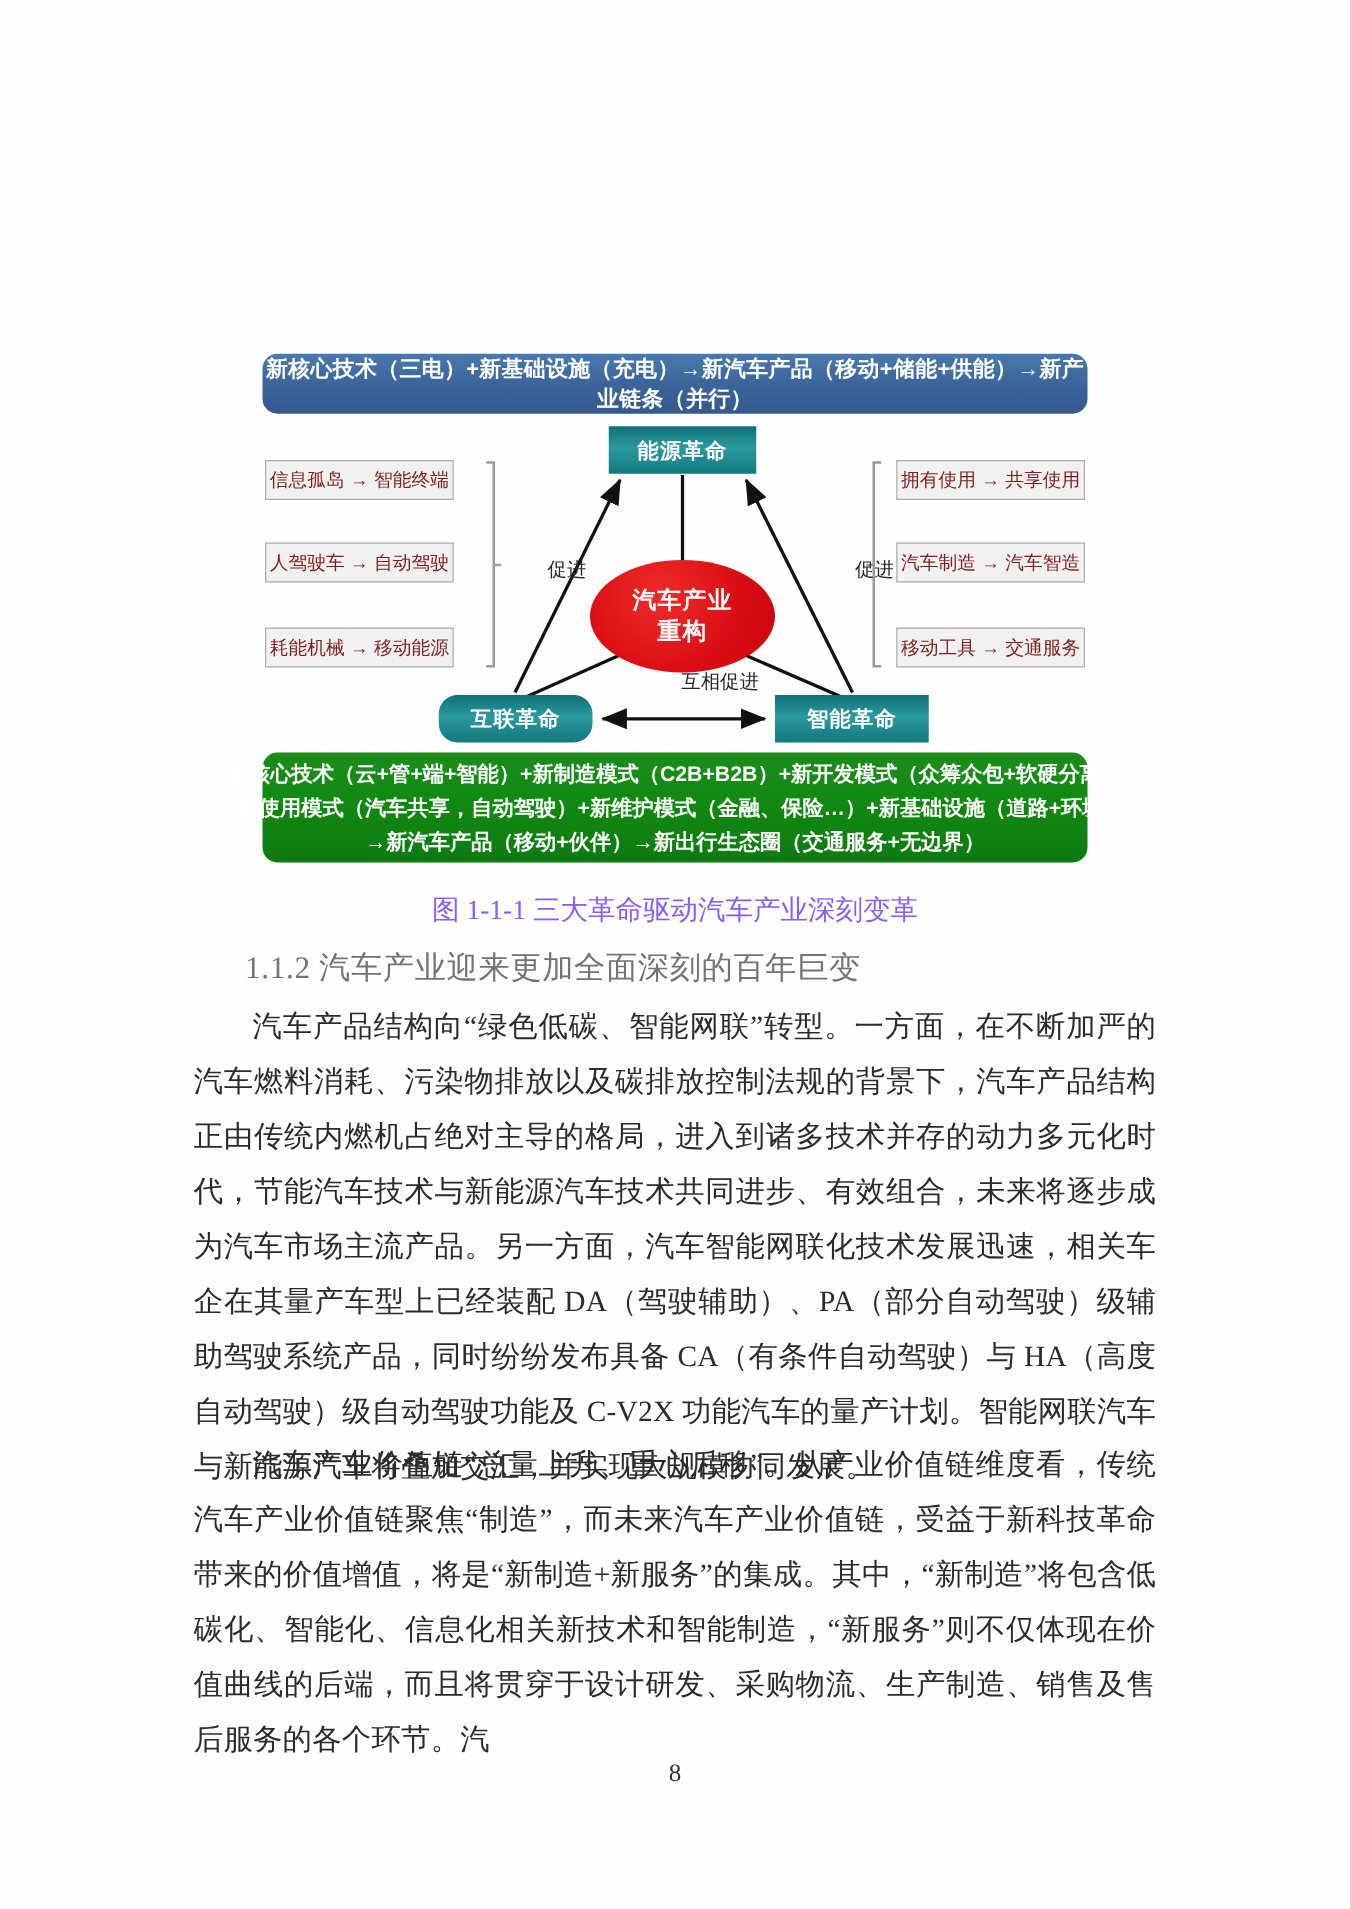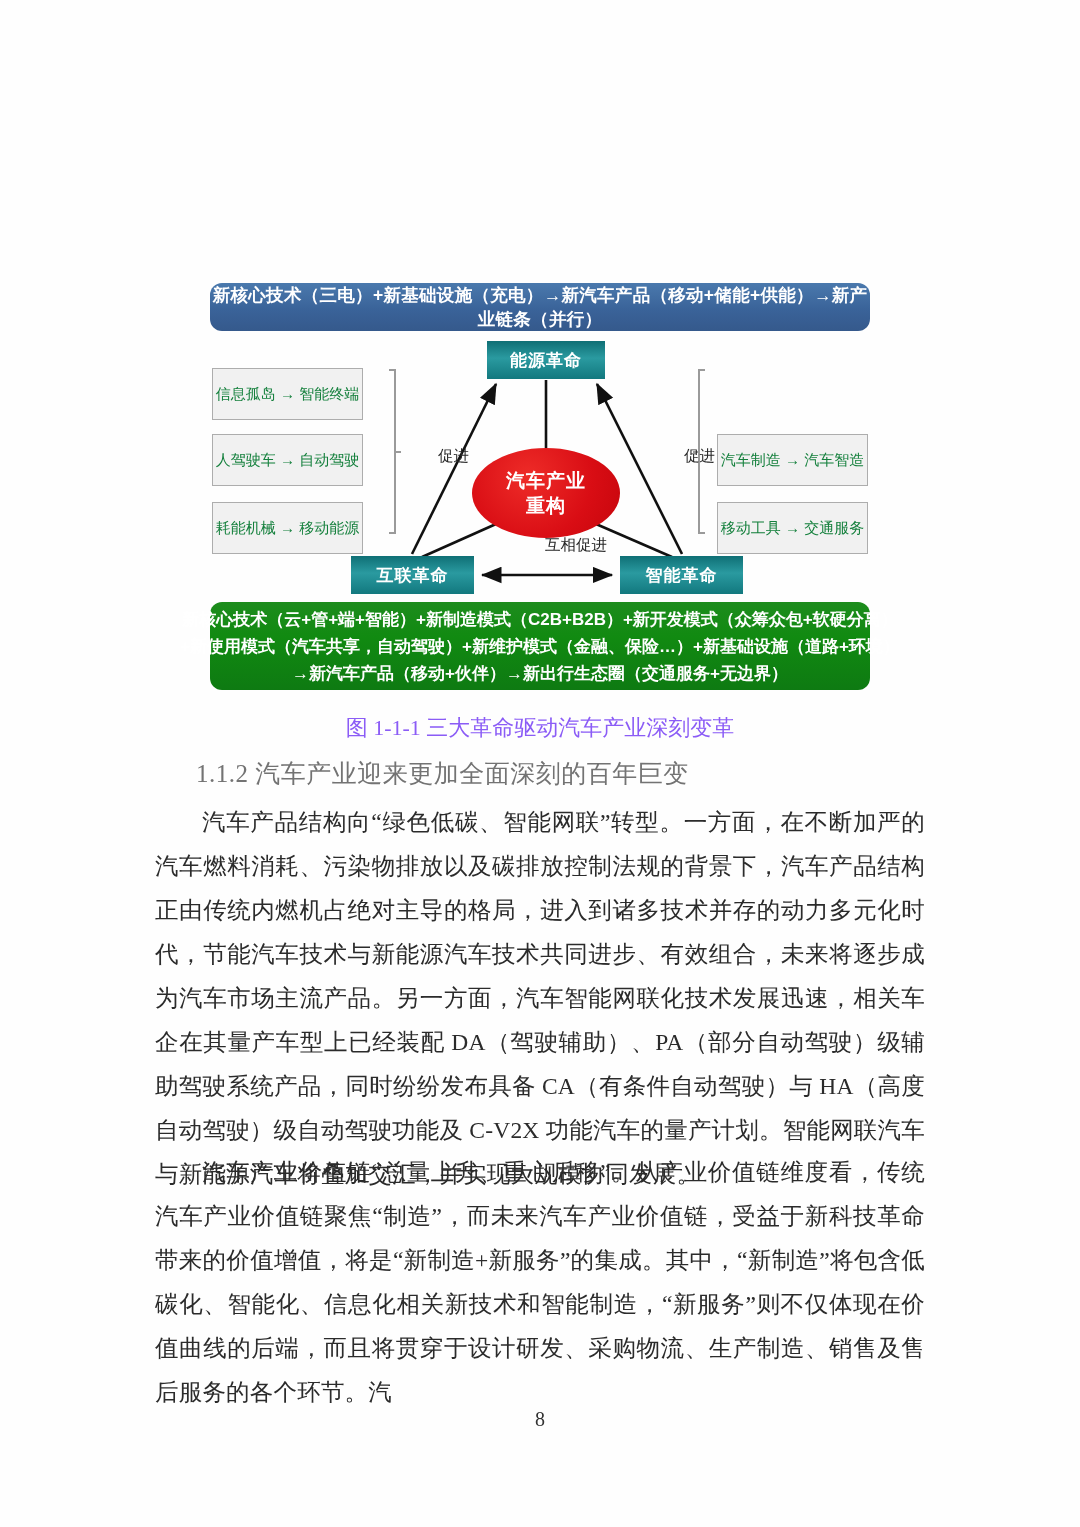--- a/index.html
+++ b/index.html
@@ -100,29 +100,29 @@
     line-height: 27px;
     padding: 4px 10px;
     flex-direction: column;
   }
   .banner-bottom .ln { display: block; white-space: nowrap; }
 
   .side-box {
     position: absolute;
     box-sizing: border-box;
     width: 151px;
-    height: 52px;
+    height: 32px;
     background: #f1f1f1;
     border: 1px solid #adadad;
     display: flex;
     align-items: center;
     justify-content: center;
     font-family: "Liberation Sans", "DejaVu Sans", sans-serif;
     font-size: 15px;
-    color: #15803d;
+    color: #7f1d1d;
     white-space: nowrap;
   }
   .lb1 { left: 16px; top: 92px; }
   .lb2 { left: 16px; top: 158px; }
   .lb3 { left: 16px; top: 226px; }
   .rb1 { left: 521px; top: 92px; }
   .rb2 { left: 521px; top: 158px; }
   .rb3 { left: 521px; top: 226px; }
 
   .rev-box {
@@ -132,21 +132,21 @@
     color: #ffffff;
     font-family: "Liberation Sans", "DejaVu Sans", sans-serif;
     font-weight: bold;
     font-size: 17px;
     display: flex;
     align-items: center;
     justify-content: center;
     letter-spacing: 1px;
   }
   .rev-top    { left: 291px; top: 65px;  width: 118px; height: 38px; }
-  .rev-left   { left: 155px; top: 280px; width: 123px; height: 38px; }
+  .rev-left   { left: 155px; top: 280px; width: 123px; height: 38px; border-radius: 15px; }
   .rev-right  { left: 424px; top: 280px; width: 123px; height: 38px; }
 
   .ellipse {
     position: absolute;
     left: 276px; top: 172px;
     width: 148px; height: 90px;
     border-radius: 50%;
     background: radial-gradient(circle at 38% 32%, #ee2c28 0%, #d90d14 58%, #c5050c 100%);
     color: #ffffff;
     font-family: "Liberation Sans", "DejaVu Sans", sans-serif;
@@ -209,20 +209,21 @@
       <path d="M509,94 L503,94 L503,257 L509,257" fill="none" stroke="#9a9a9a" stroke-width="2"></path>
       <line x1="503" y1="176" x2="497" y2="176" stroke="#9a9a9a" stroke-width="2"></line>
     </svg>
 
     <div class="banner banner-top">新核心技术（三电）+新基础设施（充电）→新汽车产品（移动+储能+供能）→新产业链条（并行）</div>
 
     <div class="side-box lb1">信息孤岛 → 智能终端</div>
     <div class="side-box lb2">人驾驶车 → 自动驾驶</div>
     <div class="side-box lb3">耗能机械 → 移动能源</div>
 
+    <div class="side-box rb1">拥有使用 → 共享使用</div>
     <div class="side-box rb2">汽车制造 → 汽车智造</div>
     <div class="side-box rb3">移动工具 → 交通服务</div>
 
     <div class="rev-box rev-top">能源革命</div>
     <div class="rev-box rev-left">互联革命</div>
     <div class="rev-box rev-right">智能革命</div>
 
     <div class="ellipse">
       <span>汽车产业</span>
       <span>重构</span>

